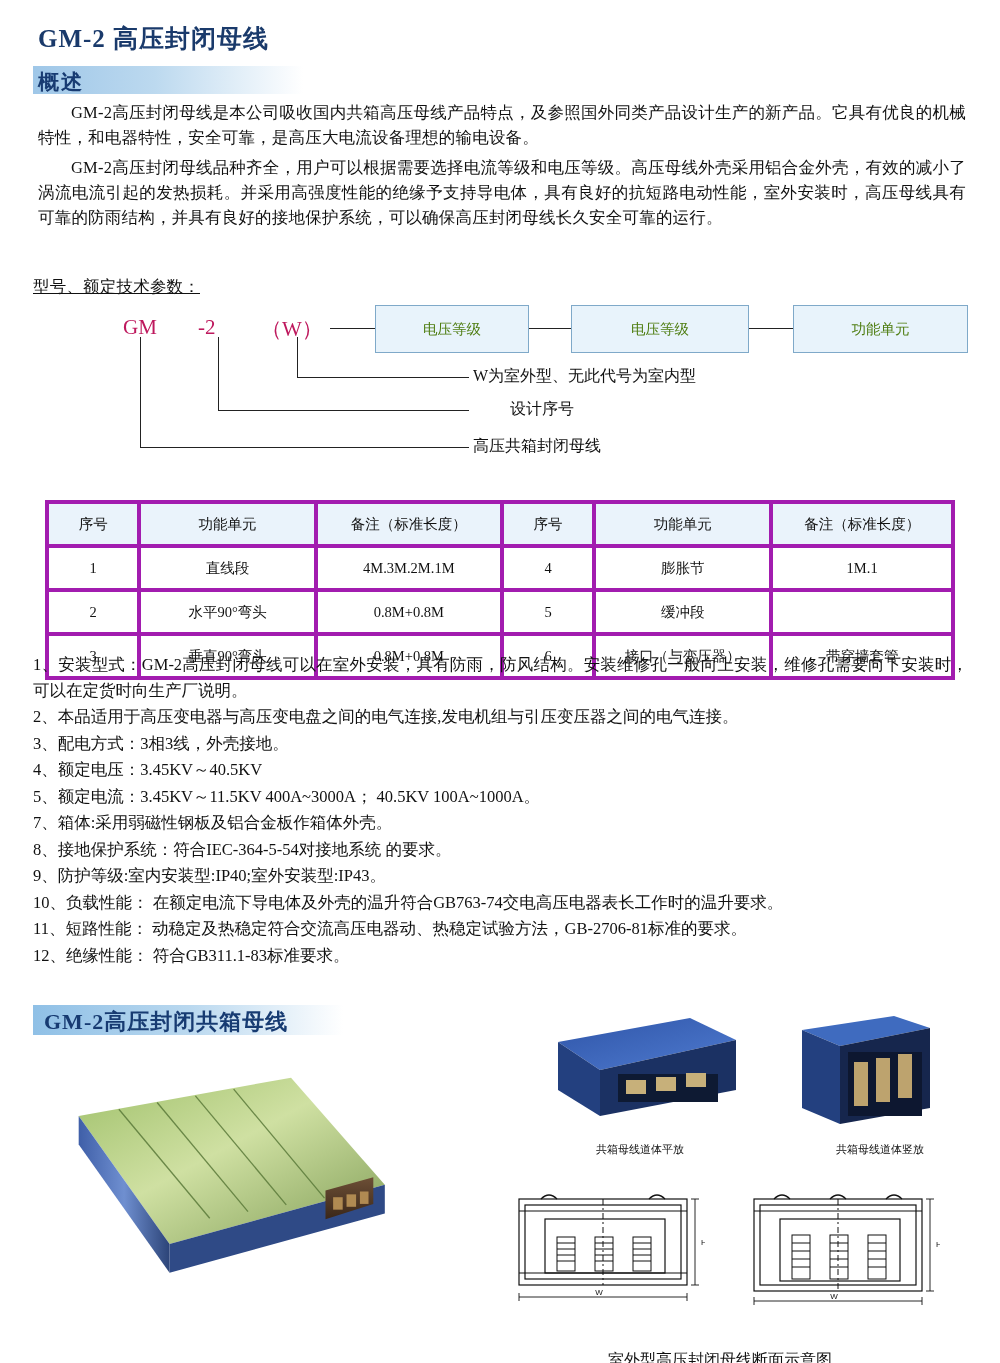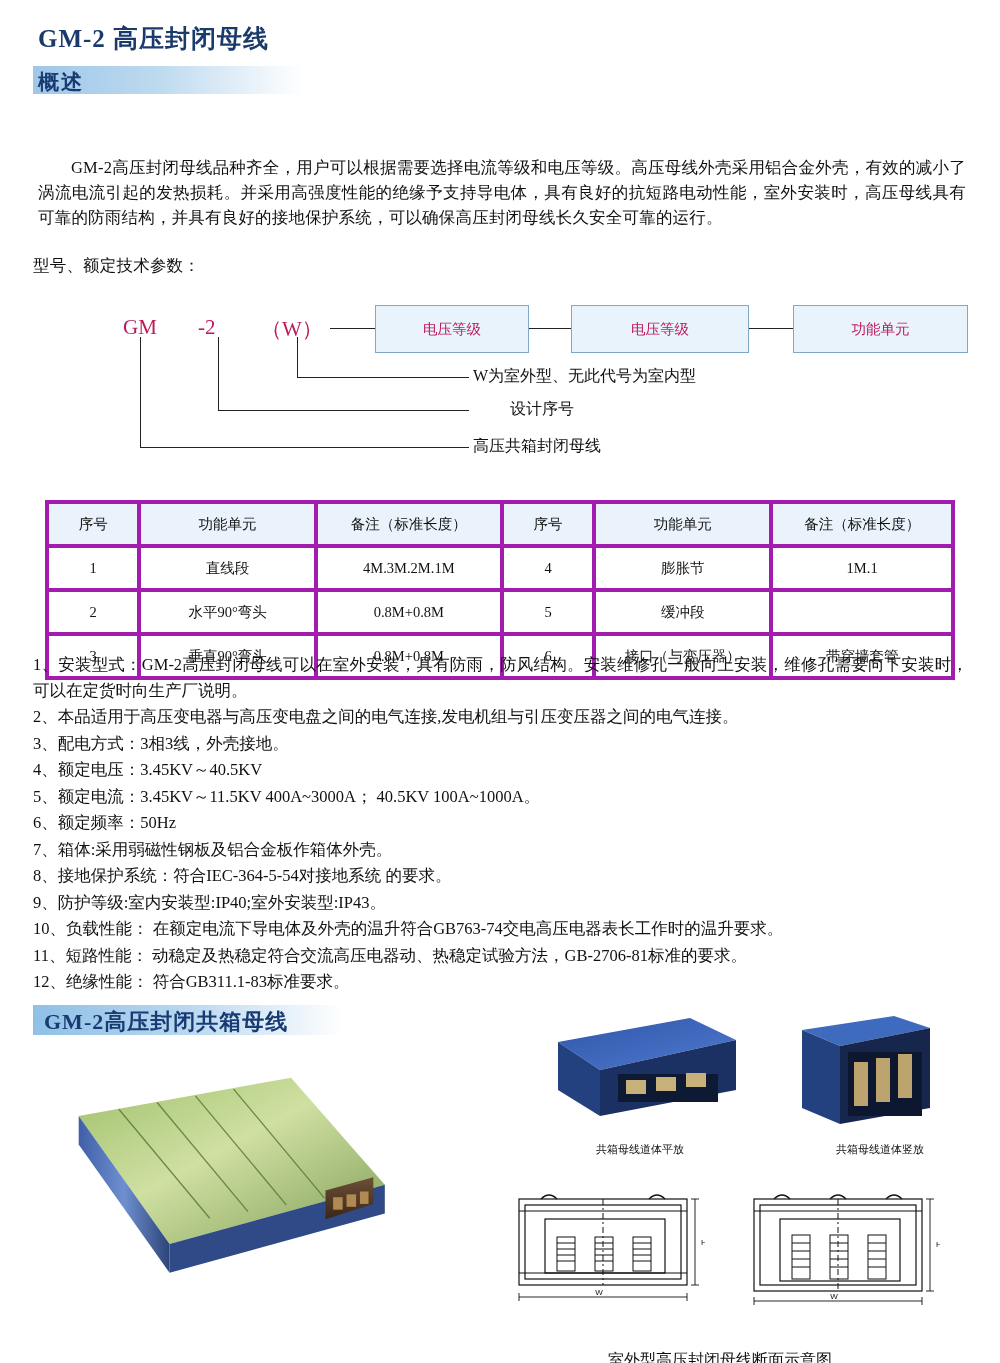--- a/index.html
+++ b/index.html
@@ -57,42 +57,42 @@
   .para {
     position: absolute;
     font-size: 16.5px;
     line-height: 25px;
     color: #111;
     text-align: justify;
     letter-spacing: 0.2px;
   }
   #para1 { left: 38px; top: 100px; width: 928px; text-indent: 2em; }
   #para2 { left: 38px; top: 155px; width: 928px; text-indent: 2em; }
-  #para3 { left: 33px; top: 253px; width: 400px; font-size: 16.5px; }
+  #para3 { left: 33px; top: 274px; width: 400px; font-size: 16.5px; text-decoration: underline; }
 
   
   .diagram {
     position: absolute;
     left: 33px;
     top: 295px;
     width: 940px;
     height: 180px;
   }
   .code-cell {
     position: absolute;
     font-size: 21px;
     color: #be185d;
     text-align: left;
   }
   .box {
     position: absolute;
     border: 1px solid #7fa9c9;
     background: #e8f3fb;
     font-size: 14.5px;
-    color: #be185d;
+    color: #4d7c0f;
     display: flex;
     align-items: center;
     justify-content: center;
     height: 46px;
   }
   .hline {
     position: absolute;
     border-top: 1px solid #222;
     height: 0;
   }
@@ -196,20 +196,21 @@
 </head>
 <body>
 
 <div class="page">
 
   <div class="main-title">GM-2 高压封闭母线</div>
 
   <div class="section-bar"></div>
   <div class="section-bar-label">概述</div>
 
+  <div class="para" id="para1">GM-2高压封闭母线是本公司吸收国内共箱高压母线产品特点，及参照国外同类产品设计生产的新产品。它具有优良的机械特性，和电器特性，安全可靠，是高压大电流设备理想的输电设备。</div>
   <div class="para" id="para2">GM-2高压封闭母线品种齐全，用户可以根据需要选择电流等级和电压等级。高压母线外壳采用铝合金外壳，有效的减小了涡流电流引起的发热损耗。并采用高强度性能的绝缘予支持导电体，具有良好的抗短路电动性能，室外安装时，高压母线具有可靠的防雨结构，并具有良好的接地保护系统，可以确保高压封闭母线长久安全可靠的运行。</div>
   <div class="para" id="para3">型号、额定技术参数：</div>
 
   <div class="diagram">
 
     <div class="code-cell" style="left:90px; top:20px; width:50px;">GM</div>
     <div class="code-cell" style="left:165px; top:20px; width:36px;">-2</div>
     <div class="code-cell" style="left:228px; top:20px; width:60px;">（W）</div>
 
     <div class="hline" style="left:297px; top:33px; width:45px;"></div>
@@ -271,21 +272,20 @@
       </tr>
     </tbody>
   </table>
 
   <div class="list">
     <div class="list-item">1、安装型式：GM-2高压封闭母线可以在室外安装，具有防雨，防风结构。安装维修孔一般向上安装，维修孔需要向下安装时，可以在定货时向生产厂说明。</div>
     <div class="list-item">2、本品适用于高压变电器与高压变电盘之间的电气连接,发电机组与引压变压器之间的电气连接。</div>
     <div class="list-item">3、配电方式：3相3线，外壳接地。</div>
     <div class="list-item">4、额定电压：3.45KV～40.5KV</div>
     <div class="list-item">5、额定电流：3.45KV～11.5KV 400A~3000A；  40.5KV 100A~1000A。</div>
-    <div class="list-item">6、额定频率：50Hz</div>
     <div class="list-item">7、箱体:采用弱磁性钢板及铝合金板作箱体外壳。</div>
     <div class="list-item">8、接地保护系统：符合IEC-364-5-54对接地系统 的要求。</div>
     <div class="list-item">9、防护等级:室内安装型:IP40;室外安装型:IP43。</div>
     <div class="list-item">10、负载性能： 在额定电流下导电体及外壳的温升符合GB763-74交电高压电器表长工作时的温升要求。</div>
     <div class="list-item">11、短路性能： 动稳定及热稳定符合交流高压电器动、热稳定试验方法，GB-2706-81标准的要求。</div>
     <div class="list-item">12、绝缘性能： 符合GB311.1-83标准要求。</div>
   </div>
 
   <div class="section-bar2"></div>
   <div class="section-bar2-label">GM-2高压封闭共箱母线</div>

